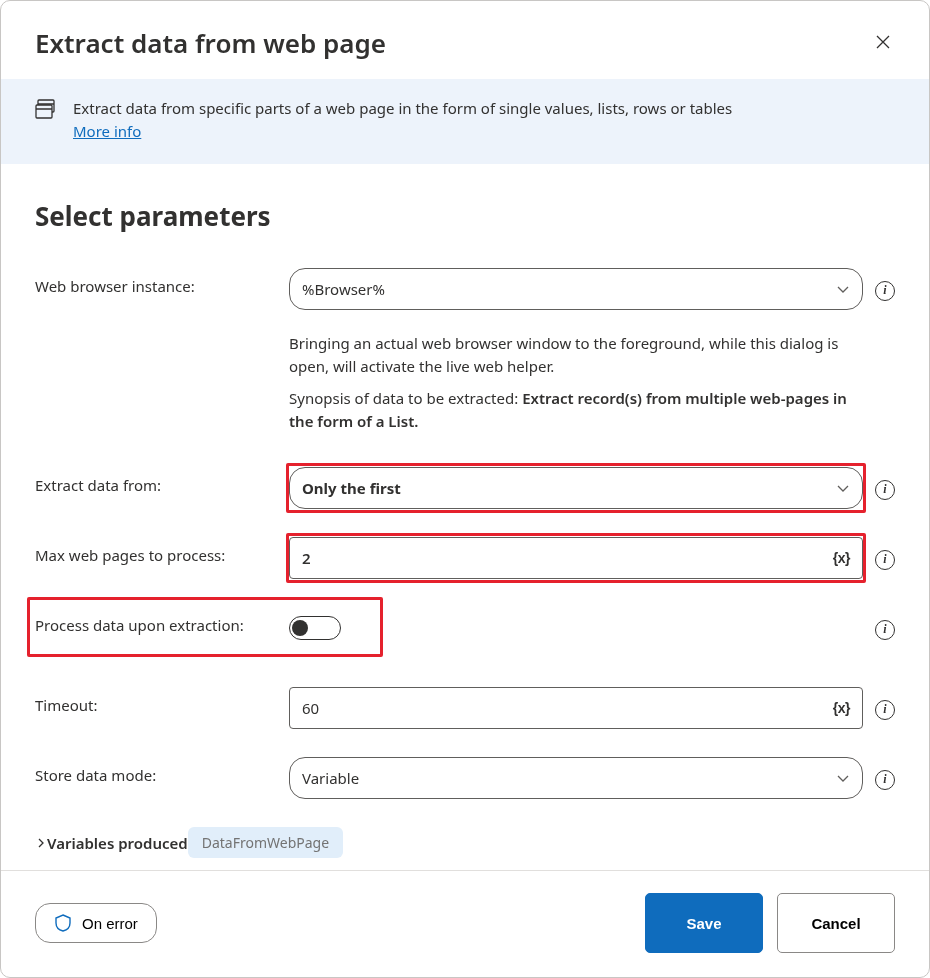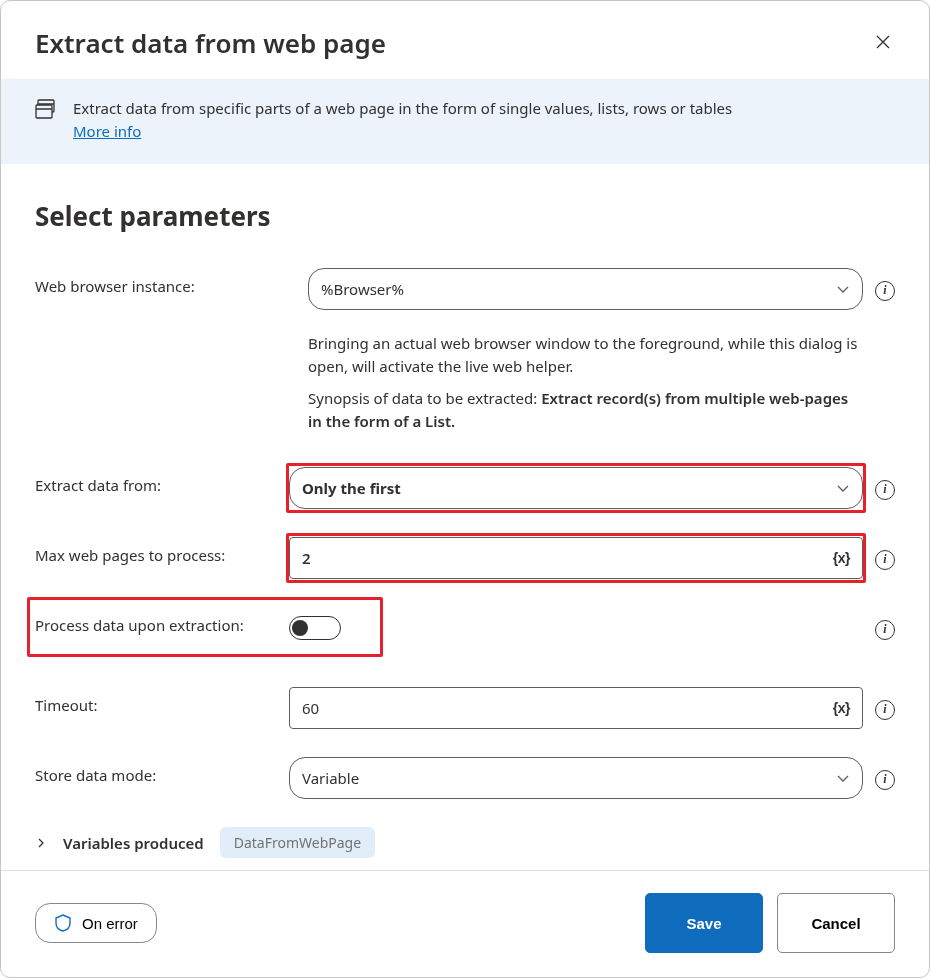--- a/index.html
+++ b/index.html
@@ -23,21 +23,21 @@
   .synopsis strong { font-weight:600; }
   .select { width:100%; height:42px; border:1px solid #605e5c; border-radius:16px; background:#fff; display:flex; align-items:center; justify-content:space-between; padding:0 12px; font-size:15px; cursor:pointer; }
   .select .chevron { color:#605e5c; }
   .input { width:100%; height:42px; border:1px solid #605e5c; border-radius:4px; background:#fff; display:flex; align-items:center; justify-content:space-between; padding:0 12px; font-size:15px; }
   .input .fx { font-family:"Segoe UI",sans-serif; font-size:14px; font-weight:600; color:#323130; cursor:pointer; letter-spacing:-0.5px; }
   .info-icon { width:20px; height:20px; flex-shrink:0; margin-top:10px; cursor:pointer; }
   .info-circle { display:inline-flex; width:20px; height:20px; border:1.2px solid #323130; border-radius:50%; align-items:center; justify-content:center; font-size:12px; font-family:Georgia,serif; font-style:italic; font-weight:600; }
   .highlight-red { position:absolute; border:3px solid #e5212d; border-radius:2px; pointer-events:none; }
   .toggle { width:52px; height:24px; border:1.5px solid #323130; border-radius:12px; background:#fff; display:flex; align-items:center; padding:2px; cursor:pointer; }
   .toggle .knob { width:16px; height:16px; background:#323130; border-radius:50%; }
-  .var-row { display:flex; align-items:center; gap:16px; margin-top:8px; font-size:15px; }
+  .var-row { display:flex; align-items:center; gap:0; margin-top:8px; font-size:15px; }
   .var-row .chev { transform:rotate(-90deg); }
   .var-row .var-label { font-weight:600; }
   .var-chip { background:#e1eefa; color:#737373; padding:6px 14px; border-radius:6px; font-size:14px; font-weight:400; }
   .footer { border-top:1px solid #e1dfdd; padding:22px 34px 24px 34px; display:flex; justify-content:space-between; align-items:center; }
   .on-error-btn { display:flex; gap:10px; align-items:center; border:1px solid #8a8886; background:#fff; border-radius:15px; padding:10px 18px; font-size:15px; cursor:pointer; }
   .btn-group { display:flex; gap:14px; }
   .btn { min-width:118px; height:60px; border-radius:5px; font-size:15px; font-weight:600; cursor:pointer; border:1px solid #8a8886; background:#fff; }
   .btn.primary { background:#0f6cbd; border-color:#0f6cbd; color:#fff; }
 </style>
 </head>
@@ -65,21 +65,21 @@
     </span>
     <div class="banner-text">
       <span>Extract data from specific parts of a web page in the form of single values, lists, rows or tables</span><br>
       <a href="#" class="more-info">More info</a>
     </div>
   </div>
 
   <div class="body" style="position:relative;">
     <h2 class="section-title">Select parameters</h2>
 
-    <div class="form-row" style="margin-bottom:0;gap:19px;">
+    <div class="form-row" style="margin-bottom:0;">
       <div class="form-label">Web browser instance:</div>
       <div class="form-control-col">
         <div class="control-wrap">
           <div class="select">
             <span>%Browser%</span>
             <svg class="chevron" width="14" height="14" viewBox="0 0 14 14">
                 <path d="M2 5l5 5 5-5" stroke="#605e5c" stroke-width="1.3" fill="none"></path>
               </svg>
           </div>
           <p class="help-text">Bringing an actual web browser window to the foreground, while this dialog is open, will activate the live web helper.</p>

